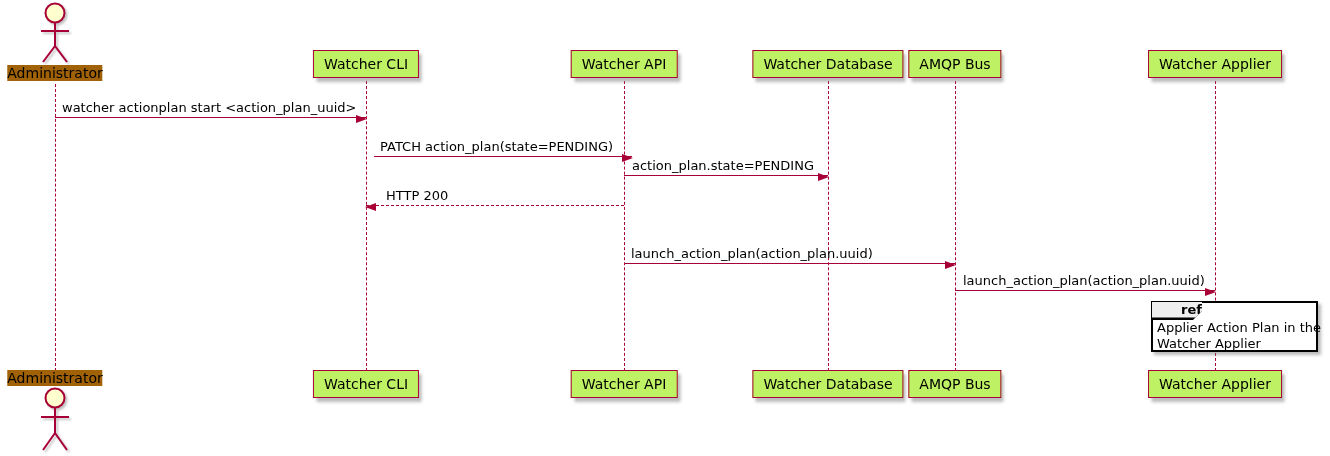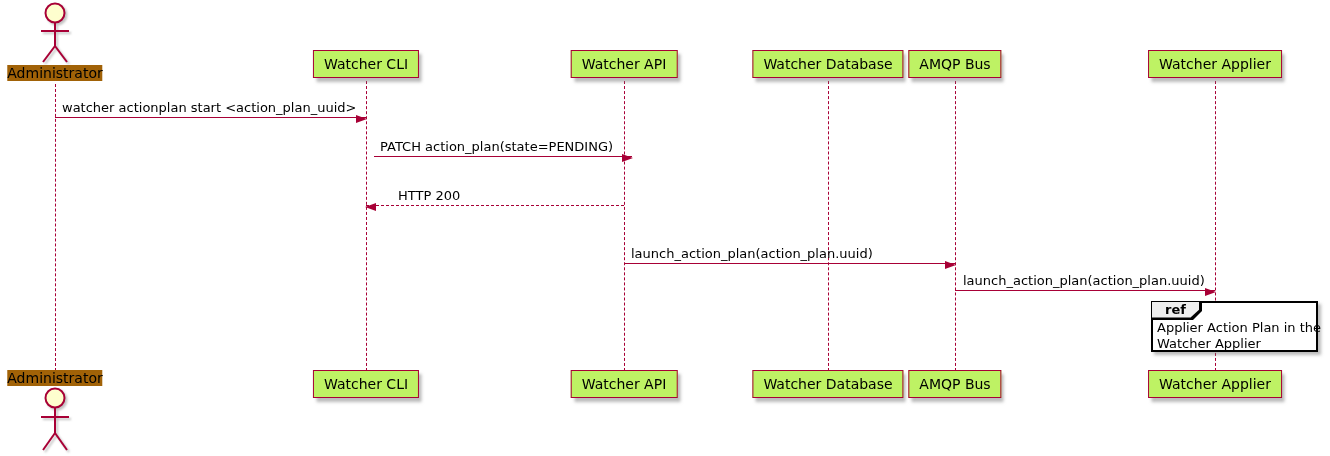--- a/index.html
+++ b/index.html
@@ -69,21 +69,21 @@
     width:50px;height:18px;
     background:#000000;
     clip-path:polygon(0 0,100% 0,100% 50%,82% 100%,0 100%);
   }
   .ref-tab-inner{
     position:absolute;top:0;left:0;
     width:47px;height:15.5px;
     background:#EEEEEE;
     clip-path:polygon(0 0,100% 0,100% 50%,82% 100%,0 100%);
     font-size:13px;font-weight:bold;
-    padding-left:0;text-align:center;
+    padding-left:16px;text-align:center;
     line-height:15px;
   }
   .ref-text{
     position:absolute;top:17px;left:4px;right:2px;
     font-size:13px;line-height:15.5px;
     white-space:nowrap;
   }
   svg line, svg circle{stroke:#A80036;}
 </style>
 </head>
@@ -118,23 +118,28 @@
     <div class="msg-line solid"></div>
     <div class="arrow right"></div>
   </div>
 
   <div class="msg" style="left:366px;top:137px;width:258px;margin-left:8px;">
     <div class="msg-label" style="margin-left:6px;">PATCH action_plan(state=PENDING)</div>
     <div class="msg-line solid"></div>
     <div class="arrow right"></div>
   </div>
 
+  <div class="msg" style="left:624px;top:156px;width:204px;">
+    <div class="msg-label" style="margin-left:8px;">action_plan.state=PENDING</div>
+    <div class="msg-line solid"></div>
+    <div class="arrow right"></div>
+  </div>
 
   <div class="msg" style="left:366px;top:186px;width:258px;">
-    <div class="msg-label" style="margin-left:32px;">HTTP 200</div>
+    <div class="msg-label" style="margin-left:20px;">HTTP 200</div>
     <div class="msg-line dashed"></div>
     <div class="arrow left"></div>
   </div>
 
 
   <div class="msg" style="left:624px;top:244px;width:331px;">
     <div class="msg-label" style="margin-left:7px;">launch_action_plan(action_plan.uuid)</div>
     <div class="msg-line solid"></div>
     <div class="arrow right"></div>
   </div>

